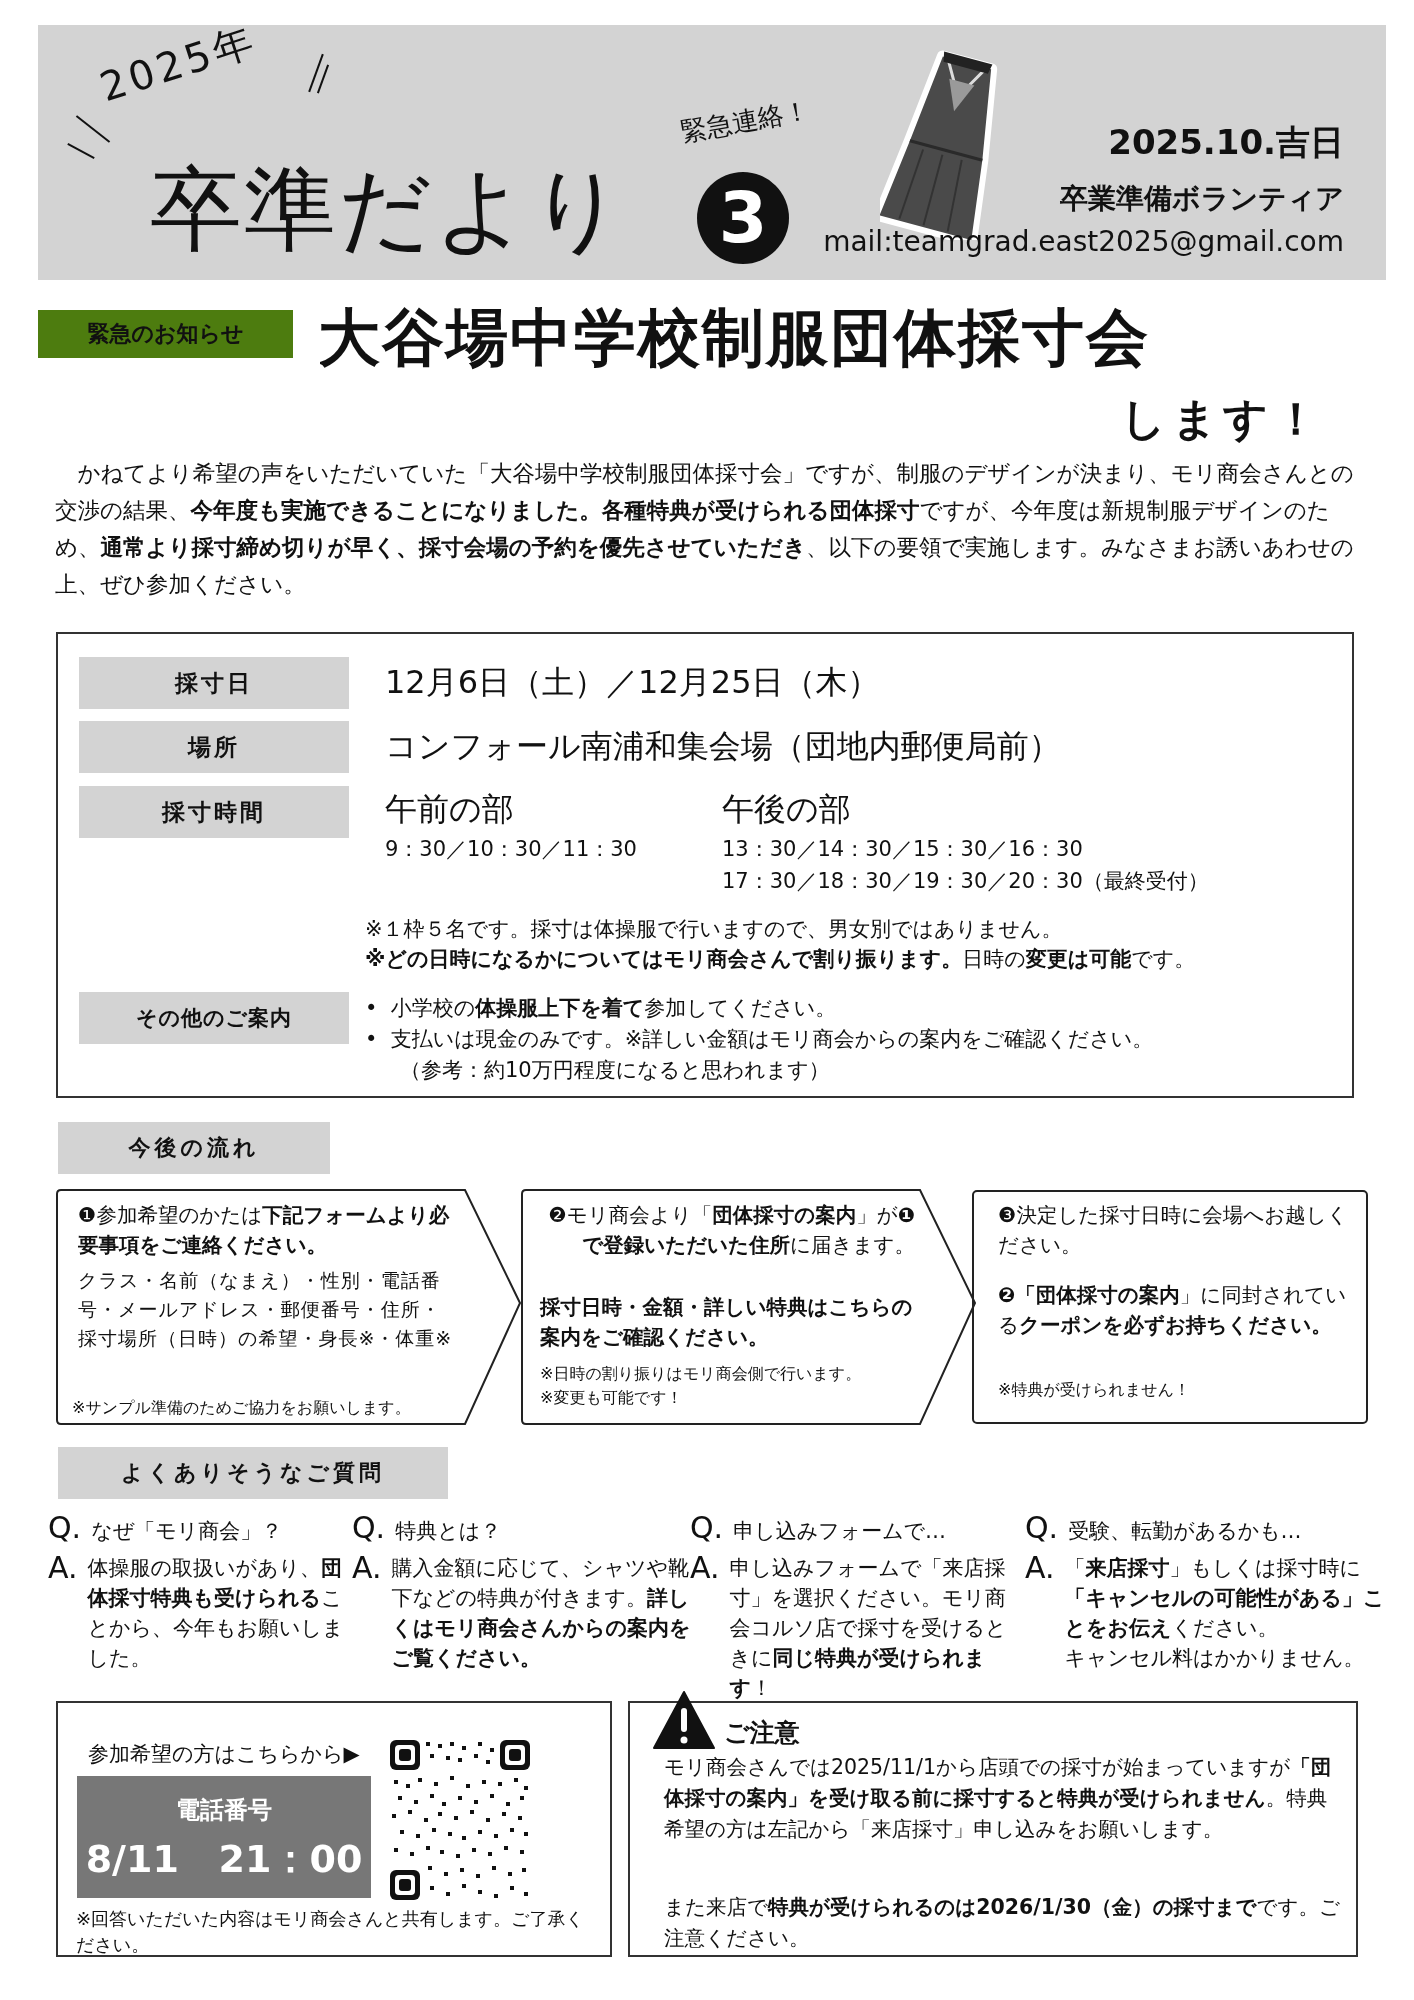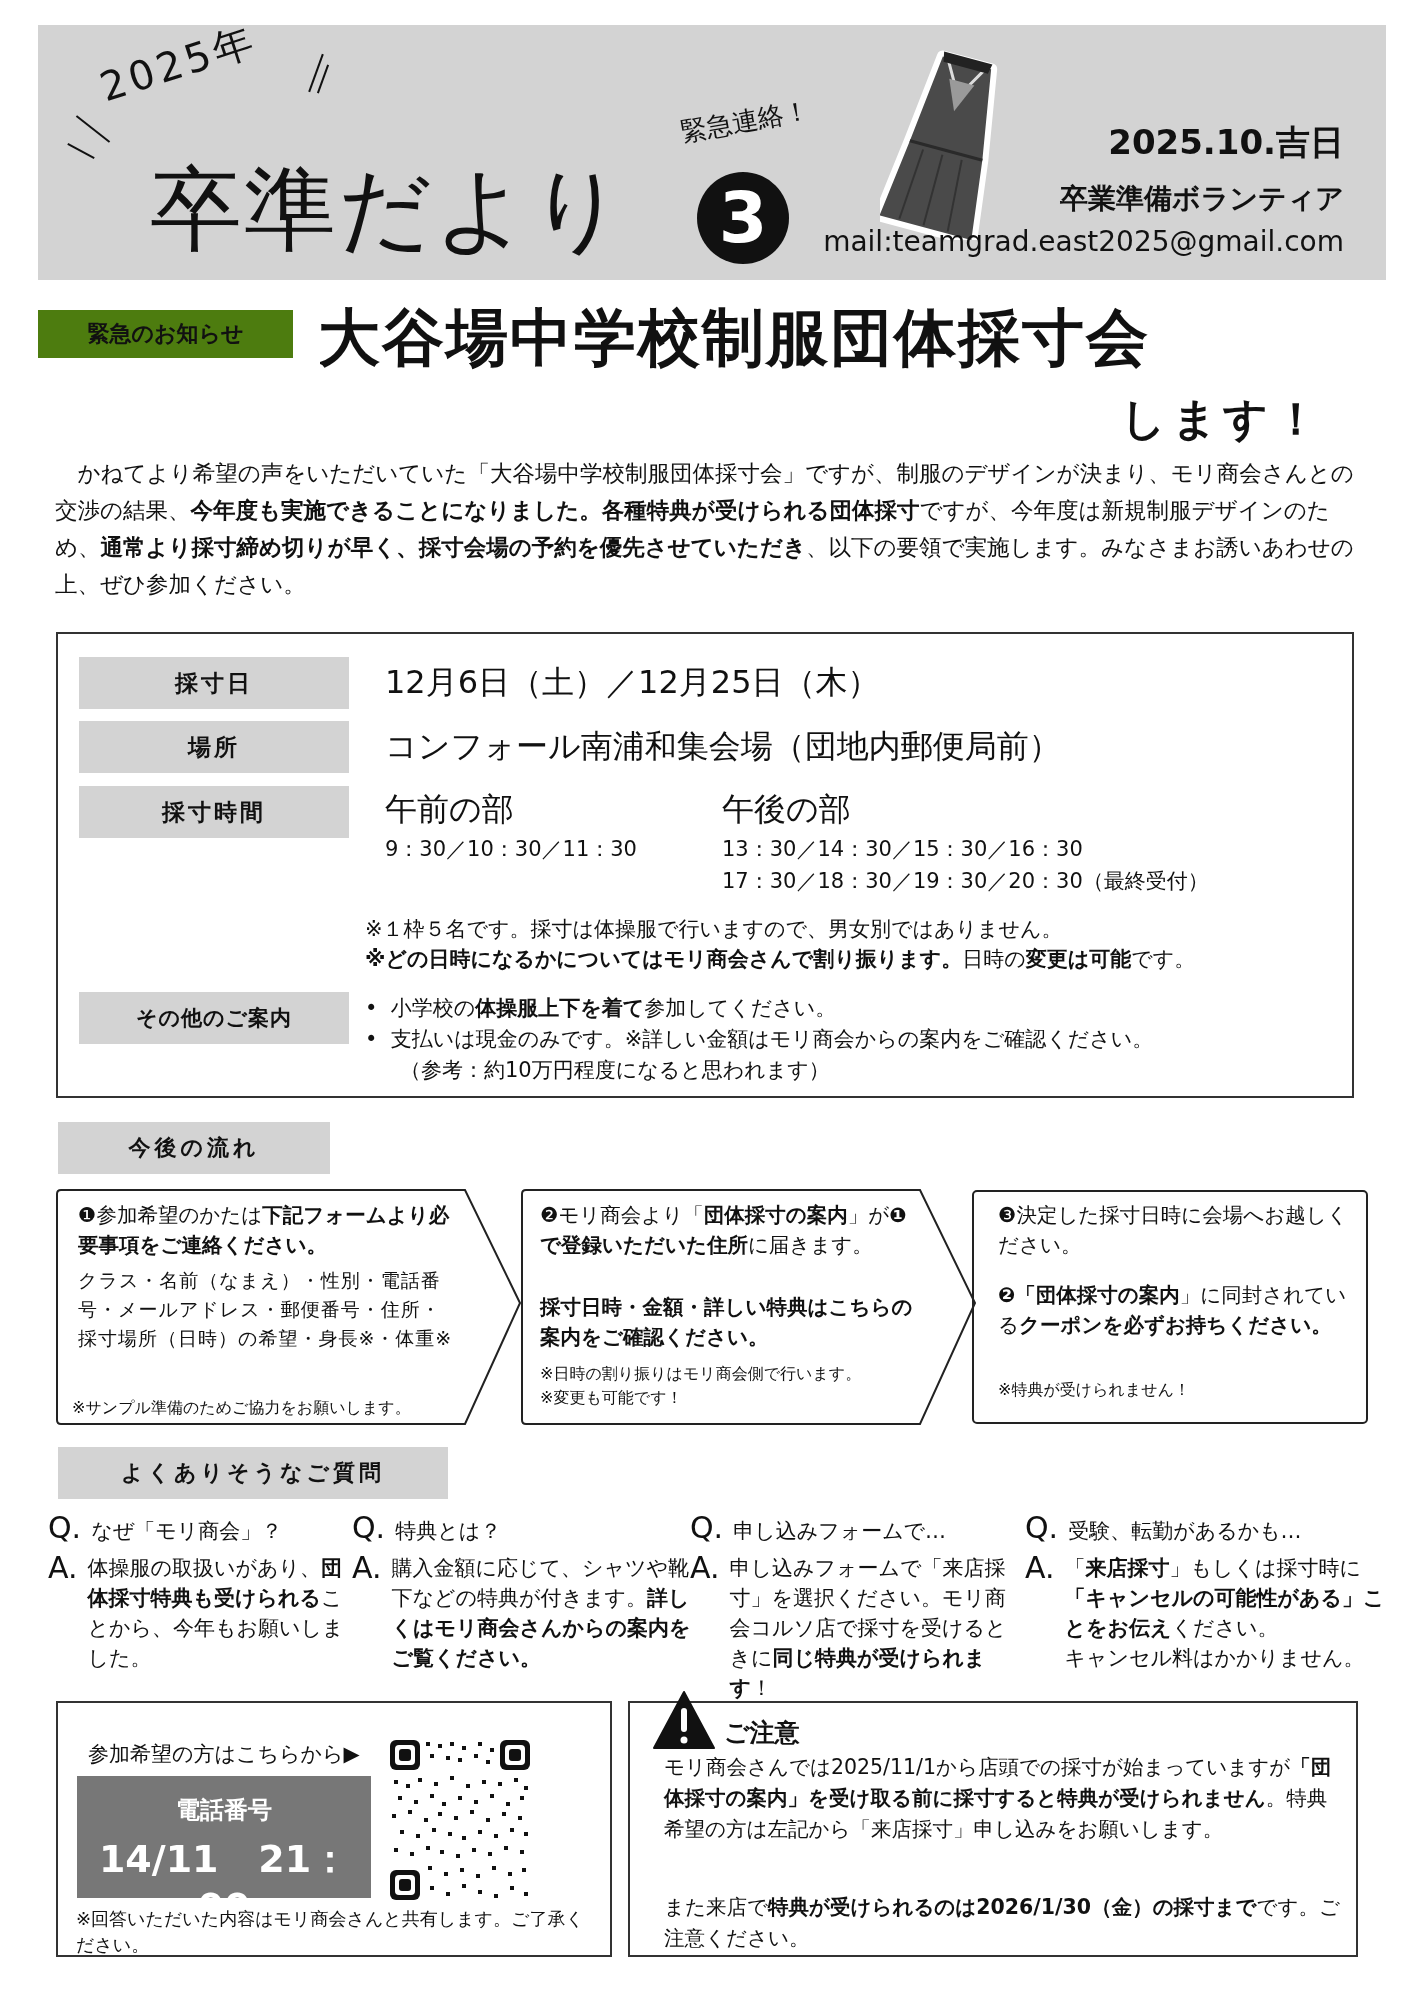--- a/index.html
+++ b/index.html
@@ -119,21 +119,21 @@
 </svg>
 <div class="abs flow" style="left:78px;top:1200px;width:380px;">
   <span>❶</span><span>参加希望のかたは</span><b>下記フォームより必要事項をご連絡ください。</b>
 </div>
 <div class="abs flow" style="left:78px;top:1266px;width:380px;font-size:19px;line-height:29px;letter-spacing:1px;">クラス・名前（なまえ）・性別・電話番号・メールアドレス・郵便番号・住所・採寸場所（日時）の希望・身長※・体重※</div>
 <div class="abs flow-note" style="left:72px;top:1396px;">※サンプル準備のためご協力をお願いします。</div>
 
 <svg class="abs" style="left:520px;top:1188px;" width="460" height="240">
   <path d="M6 2 L400 2 L455 115 L400 236 L6 236 Q2 236 2 232 L2 6 Q2 2 6 2 Z" fill="#fff" stroke="#222" stroke-width="2"></path>
 </svg>
-<div class="abs flow" style="left:540px;top:1200px;width:375px;">
+<div class="abs flow" style="left:540px;top:1200px;width:375px;text-align:right;">
   <span>❷</span><span>モリ商会より「</span><b>団体採寸の案内</b><span>」が</span><b>❶で登録いただいた住所</b><span>に届きます。</span>
 </div>
 <div class="abs flow b" style="left:540px;top:1292px;width:375px;">採寸日時・金額・詳しい特典はこちらの案内をご確認ください。</div>
 <div class="abs flow-note" style="left:540px;top:1362px;">※日時の割り振りはモリ商会側で行います。</div>
 <div class="abs flow-note" style="left:540px;top:1386px;">※変更も可能です！</div>
 
 <div class="abs" style="left:972px;top:1190px;width:396px;height:234px;border:2px solid #222;border-radius:5px;"></div>
 <div class="abs flow" style="left:998px;top:1200px;width:350px;">
   <span>❸</span><span>決定した採寸日時に会場へお越しください。</span>
 </div>
@@ -177,21 +177,21 @@
   </div>
 <div class="abs faq-a" style="left:1025px;top:1553px;width:360px;">
     <span class="mk">A.</span>
     <span><span>「</span><b>来店採寸</b><span>」もしくは採寸時に</span><b>「キャンセルの可能性がある」ことをお伝え</b><span>ください。</span><br><span>キャンセル料はかかりません。</span></span>
   </div>
 
 <div class="abs form-box"></div>
 <div class="abs" style="left:88px;top:1740px;font-size:21px;">参加希望の方はこちらから▶</div>
 <div class="abs deadline" style="left:77px;top:1776px;width:294px;height:122px;">
   <div style="font-size:24px;font-weight:bold;margin-top:18px;">電話番号</div>
-  <div style="font-size:38px;font-weight:bold;margin-top:8px;"><span>14/11</span>&nbsp;&nbsp;&nbsp;<span>21：00</span></div>
+  <div style="font-size:38px;font-weight:bold;margin-top:8px;"><span>8/11</span>&nbsp;&nbsp;&nbsp;<span>21：00</span></div>
 </div>
 <svg class="abs" style="left:390px;top:1740px;" width="140" height="160" viewBox="0 0 140 160">
   <rect x="0" y="0" width="30" height="30" rx="6" fill="#111"></rect>
     <rect x="5" y="5" width="20" height="20" rx="4" fill="#fff"></rect>
     <rect x="9" y="9" width="12" height="12" rx="3" fill="#111"></rect>
   <rect x="110" y="0" width="30" height="30" rx="6" fill="#111"></rect>
     <rect x="115" y="5" width="20" height="20" rx="4" fill="#fff"></rect>
     <rect x="119" y="9" width="12" height="12" rx="3" fill="#111"></rect>
   <rect x="0" y="130" width="30" height="30" rx="6" fill="#111"></rect>
     <rect x="5" y="135" width="20" height="20" rx="4" fill="#fff"></rect>

